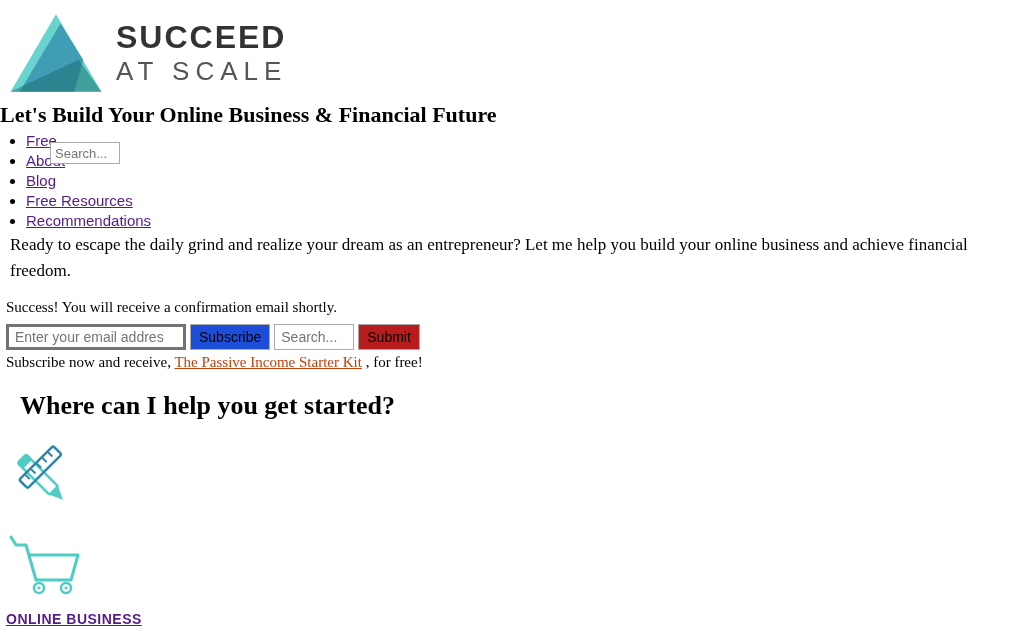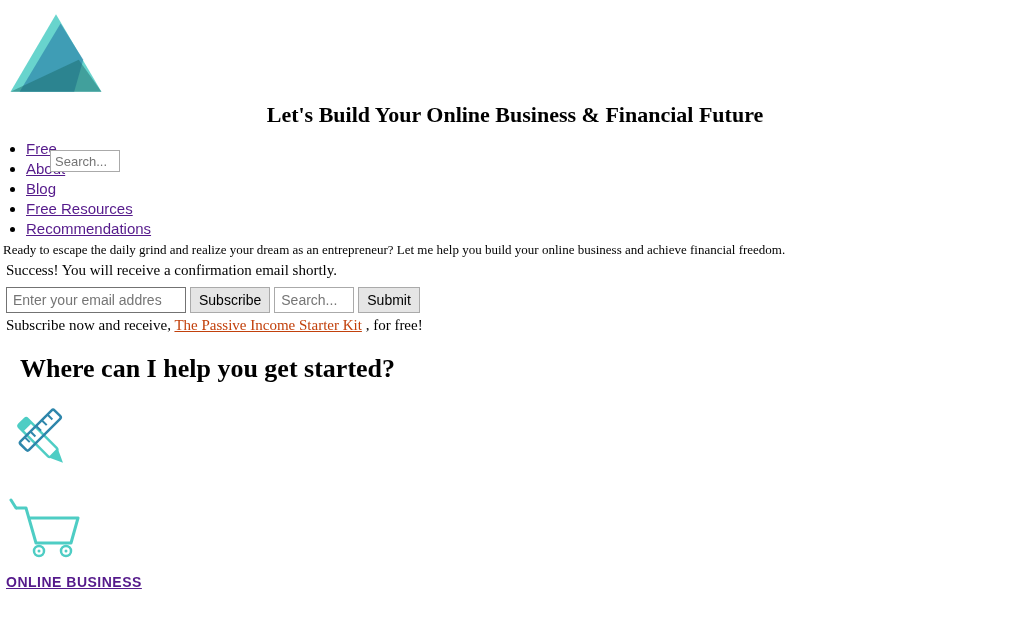--- a/index.html
+++ b/index.html
@@ -53,74 +53,72 @@
       font-family: Arial, Helvetica, sans-serif;
       font-size: 26px;
       font-weight: 400;
       color: #555;
       letter-spacing: 6px;
     }
 
     #tagline {
       font-size: 22px;
       font-weight: bold;
-      padding-left: 6px;
-      margin-bottom: 12px;
-      text-align: center;
+      margin-bottom: 4px;
     }
 
     #description {
-      font-size: 13px;
-      padding-left: 3px;
-      margin-bottom: 2px;
+      font-size: 17px;
+      padding-left: 10px;
+      margin-bottom: 16px;
       line-height: 1.5;
     }
 
     #success-msg {
       font-size: 15px;
       padding-left: 6px;
       margin-bottom: 8px;
     }
 
     #subscribe-form {
       display: flex;
       align-items: center;
       padding-left: 6px;
       margin-bottom: 4px;
       gap: 4px;
     }
 
     #email-input {
-      border: 1px solid #737373;
+      border: 3px solid #737373;
       padding: 4px 6px;
       font-size: 14px;
       width: 180px;
       height: 26px;
     }
 
     #subscribe-btn {
       border: 1px solid #aaa;
-      background: #e5e5e5;
+      background: #1d4ed8;
       padding: 3px 8px;
       font-size: 14px;
       cursor: pointer;
       height: 26px;
     }
 
     #search-box {
       border: 1px solid #aaa;
       padding: 3px 6px;
       font-size: 14px;
       width: 80px;
       height: 26px;
     }
 
     #submit-btn {
       border: 1px solid #aaa;
-      background: #e5e5e5;
+      background: #b91c1c;
       padding: 3px 8px;
       font-size: 14px;
       cursor: pointer;
       height: 26px;
     }
 
     #passive-income-line {
       font-size: 15px;
       padding-left: 6px;
       margin-bottom: 20px;
@@ -205,20 +203,24 @@
   <div id="logo-container">
 
     <svg class="logo-mountain" viewBox="0 0 110 95" xmlns="http://www.w3.org/2000/svg">
 
       <polygon points="5,90 55,5 105,90" fill="#4ECDC4" opacity="0.85"></polygon>
 
       <polygon points="15,90 60,15 85,55 75,90" fill="#2E86AB" opacity="0.7"></polygon>
 
       <polygon points="5,90 105,90 80,55" fill="#1A6B6B" opacity="0.5"></polygon>
     </svg>
+  </div>
+  <div class="logo-text">
+    <span class="logo-text-succeed">SUCCEED</span>
+    <span class="logo-text-at-scale">AT SCALE</span>
   </div>
 </div>
 
 <div id="tagline">Let's Build Your Online Business &amp; Financial Future</div>
 
 <div class="nav-search-row">
   <ul class="nav-ul">
     <li><a href="#">Free</a></li>
     <li><a href="#">About</a></li>
     <li><a href="#">Blog</a></li>

